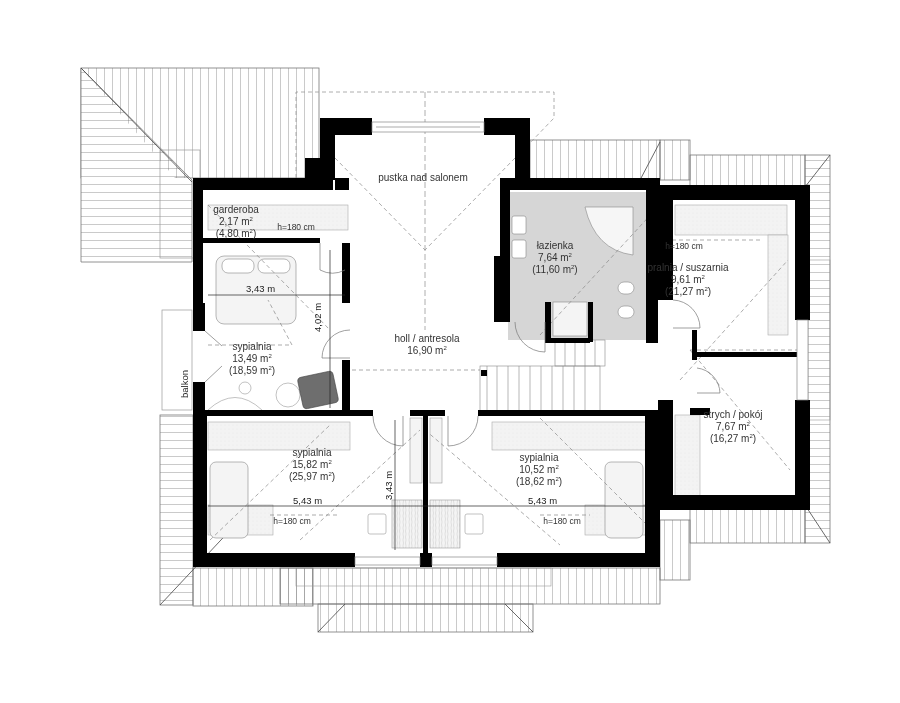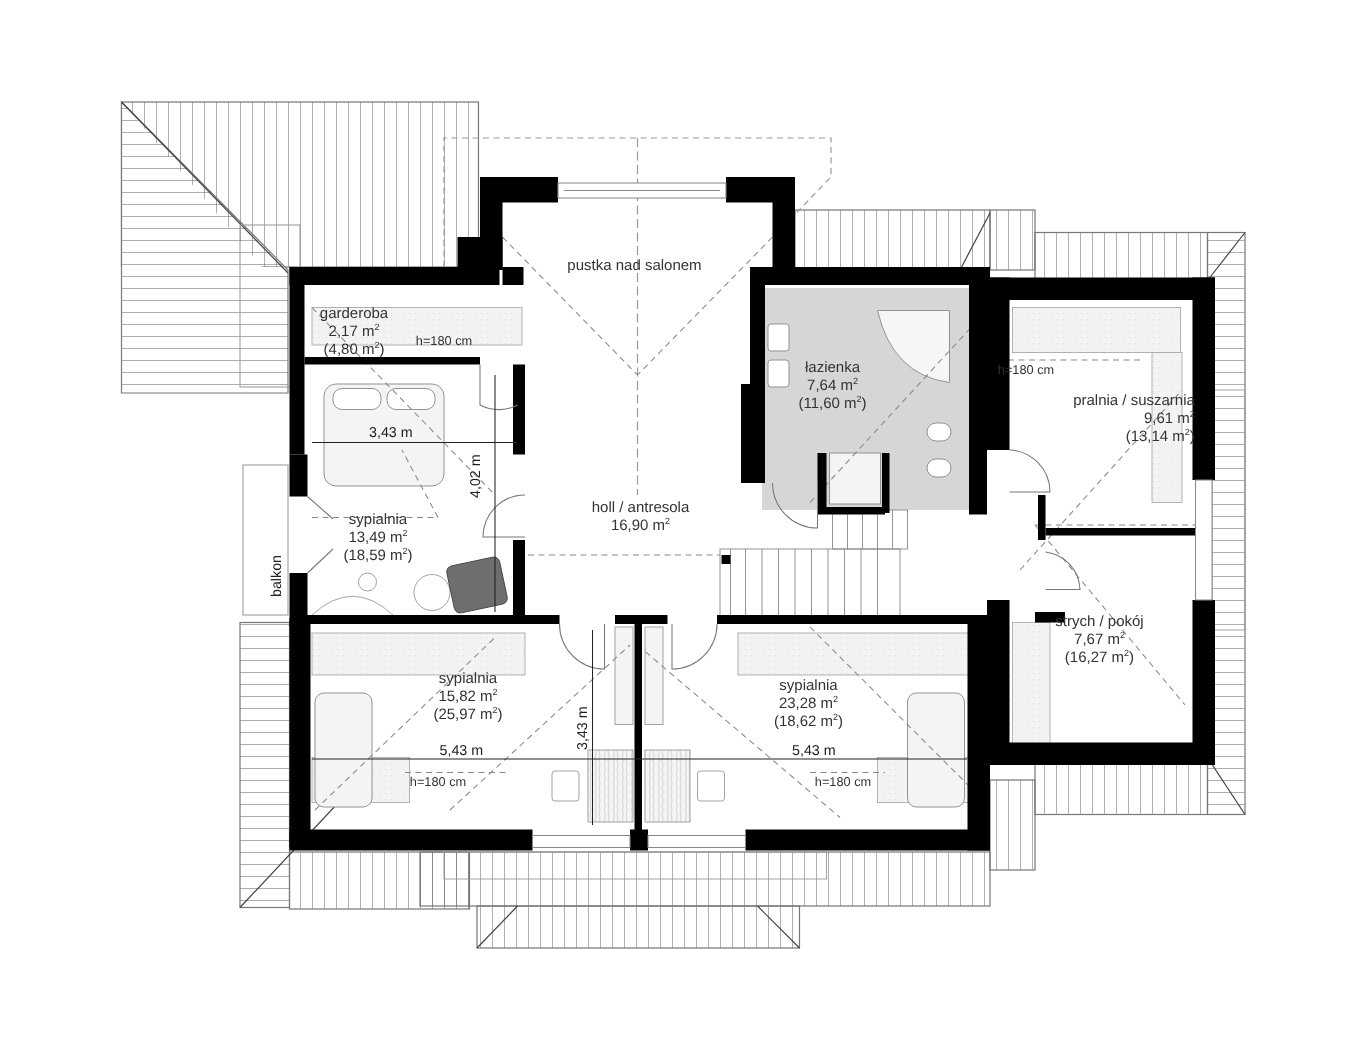--- a/index.html
+++ b/index.html
@@ -241,24 +241,24 @@
 
 <div class="lbl" style="left:423px; top:172px;">pustka nad salonem</div>
 
 <div class="lbl" style="left:555px; top:240px;">
   <div>łazienka</div>
   <div><span>7,64 m</span><sup>2</sup></div>
   <div><span>(11,60 m</span><sup>2</sup><span>)</span></div>
 </div>
 
 <div class="lbl small" style="left:684px; top:240px;">h=180 cm</div>
-<div class="lbl" style="left:756px; top:262px;text-align:right;">
+<div class="lbl" style="left:688px; top:262px;">
   <div>pralnia / suszarnia</div>
   <div><span>9,61 m</span><sup>2</sup></div>
-  <div><span>(13,14 m</span><sup>2</sup><span>)</span></div>
+  <div><span>(21,27 m</span><sup>2</sup><span>)</span></div>
 </div>
 
 <div class="lbl" style="left:427px; top:333px;">
   <div>holl / antresola</div>
   <div><span>16,90 m</span><sup>2</sup></div>
 </div>
 
 <div class="lbl" style="left:733px; top:409px;">
   <div>strych / pokój</div>
   <div><span>7,67 m</span><sup>2</sup></div>
@@ -267,21 +267,21 @@
 
 <div class="lbl" style="left:312px; top:447px;">
   <div>sypialnia</div>
   <div><span>15,82 m</span><sup>2</sup></div>
   <div><span>(25,97 m</span><sup>2</sup><span>)</span></div>
 </div>
 <div class="lbl small" style="left:292px; top:515px;">h=180 cm</div>
 
 <div class="lbl" style="left:539px; top:452px;">
   <div>sypialnia</div>
-  <div><span>23,28 m</span><sup>2</sup></div>
+  <div><span>10,52 m</span><sup>2</sup></div>
   <div><span>(18,62 m</span><sup>2</sup><span>)</span></div>
 </div>
 <div class="lbl small" style="left:562px; top:515px;">h=180 cm</div>
 
 <div class="dim" style="left:246px; top:283px;">3,43 m</div>
 <div class="dim vert" style="left:312px; top:332px;">4,02 m</div>
 <div class="dim" style="left:293px; top:495px;">5,43 m</div>
 <div class="dim vert" style="left:383px; top:500px;">3,43 m</div>
 <div class="dim" style="left:528px; top:495px;">5,43 m</div>
 <div class="dim vert" style="left:179px; top:398px;">balkon</div>

